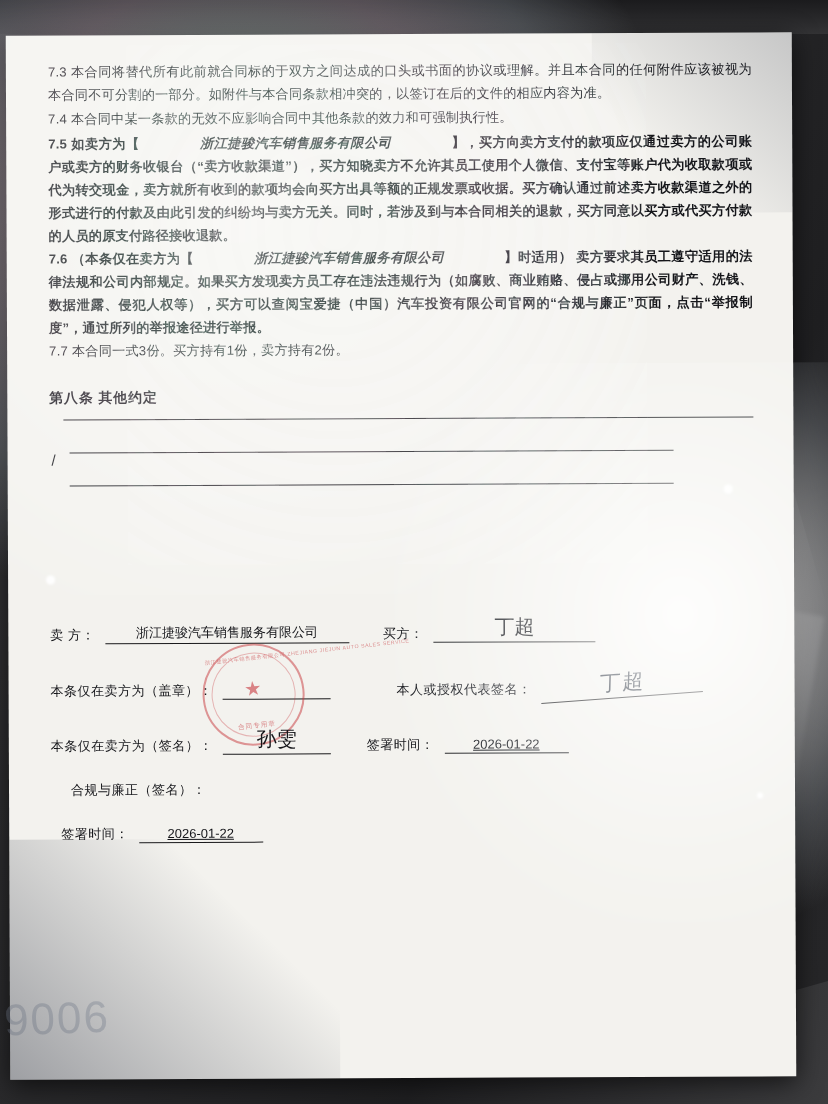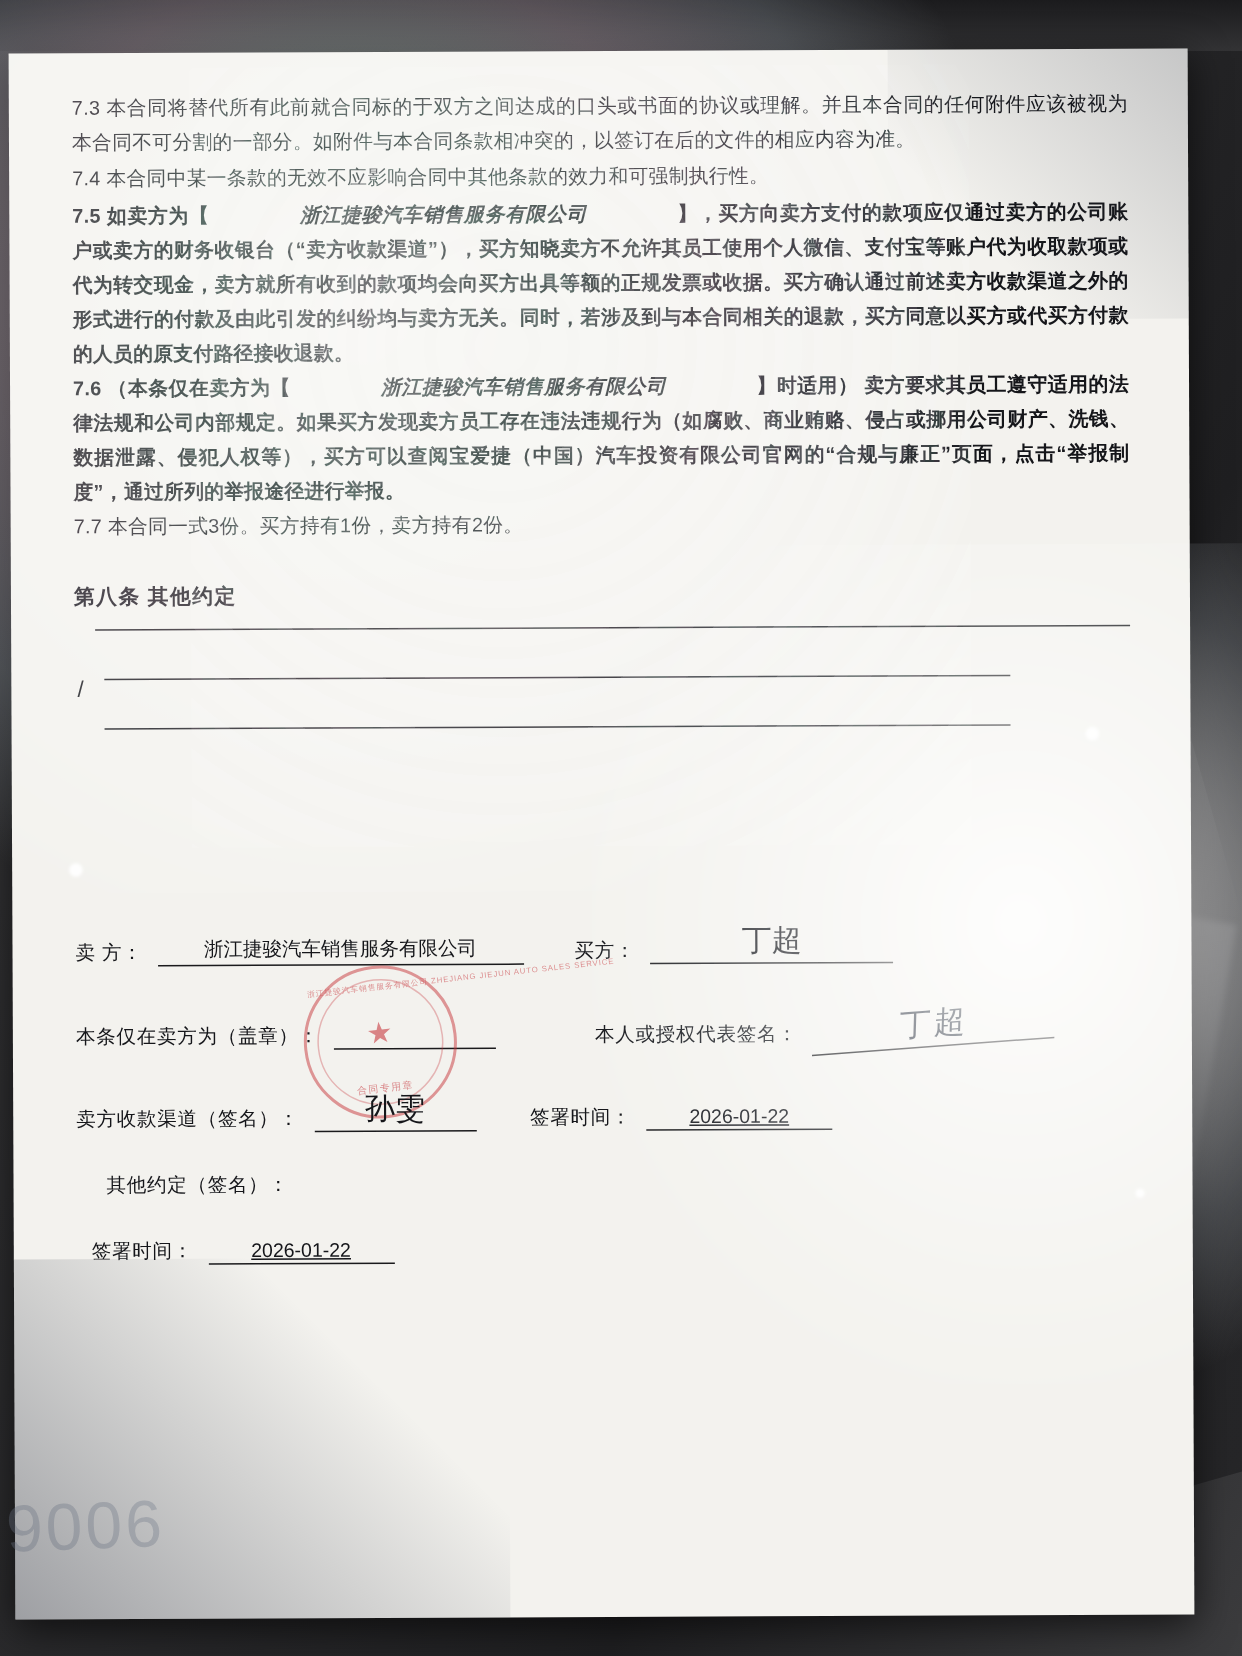--- a/index.html
+++ b/index.html
@@ -362,28 +362,28 @@
           <span class="sig-line w-mid hand-blue">丁超</span>
 
           <div class="seal">
             <span class="seal-text-top">浙江捷骏汽车销售服务有限公司 ZHEJIANG JIEJUN AUTO SALES SERVICE</span>
             <span class="seal-star">★</span>
             <span class="seal-text-bottom">合同专用章</span>
           </div>
         </div>
 
         <div class="sig-row">
-          <span class="sig-label">卖方收款渠道（签名）：</span>
+          <span class="sig-label">本条仅在卖方为（签名）：</span>
           <span class="sig-line w-short handwritten">孙雯</span>
           <span class="sig-label" style="margin-left:26px;">签署时间：</span>
           <span class="sig-line w-date printed">2026-01-22</span>
         </div>
 
         <div class="sig-row" style="margin-left:20px; margin-top:8px;">
-          <span class="sig-label">其他约定（签名）：</span>
+          <span class="sig-label">合规与廉正（签名）：</span>
         </div>
 
         <div class="sig-row" style="margin-left:10px; margin-top:14px;">
           <span class="sig-label">签署时间：</span>
           <span class="sig-line w-date printed">2026-01-22</span>
         </div>
 
       </div>
 
       <div class="watermark-corner">9006</div>

